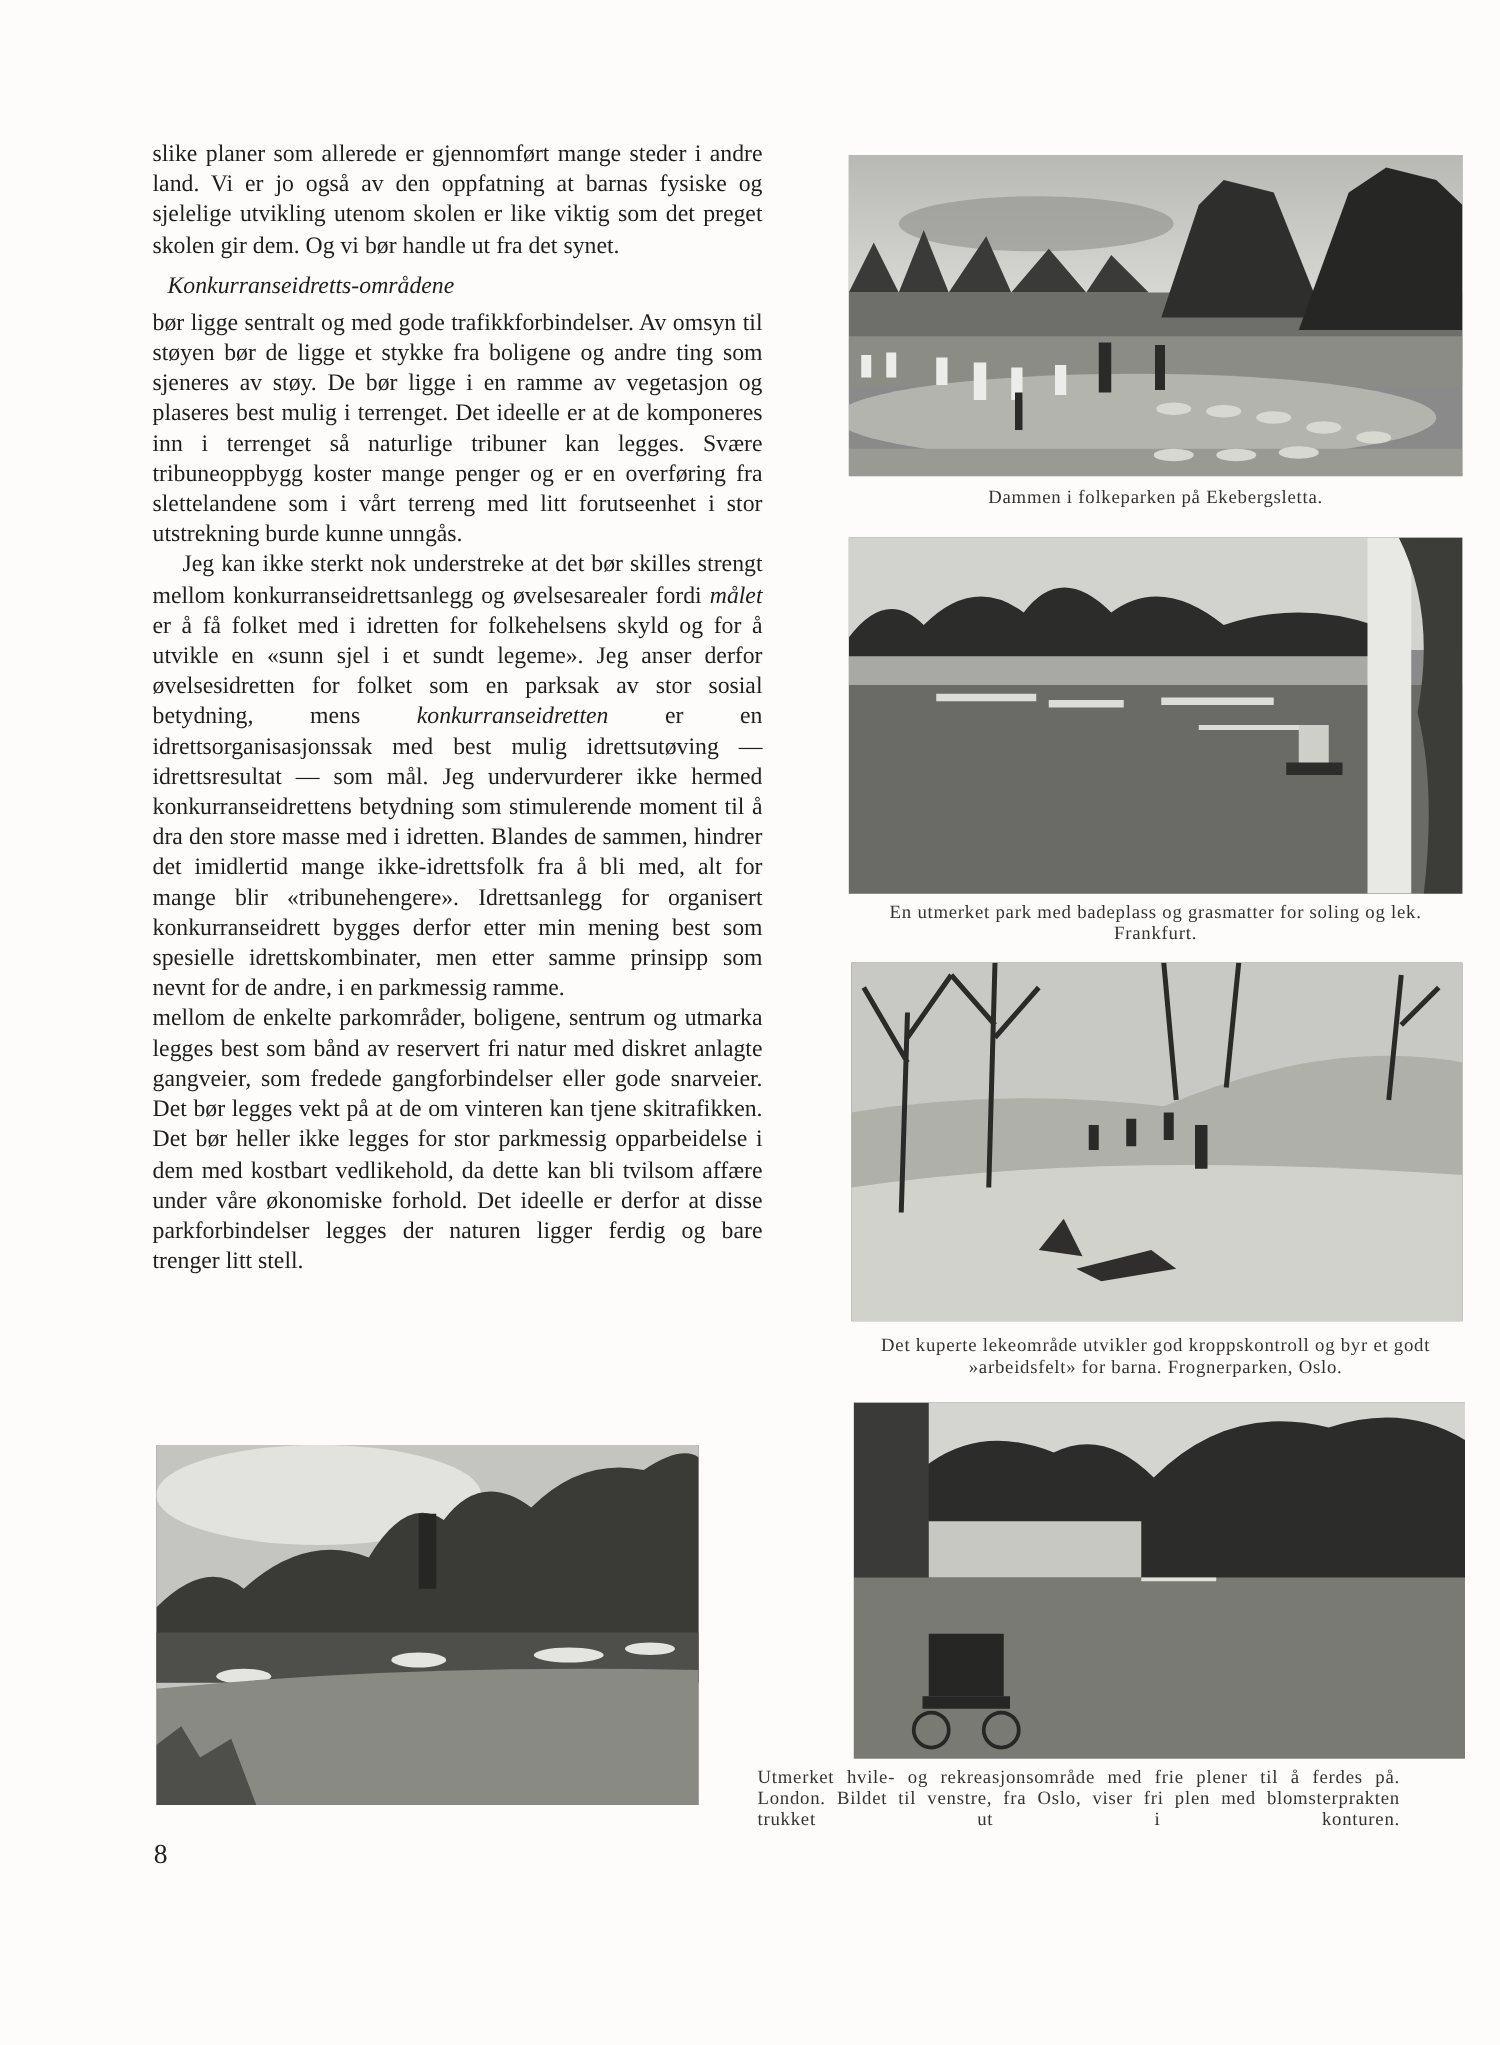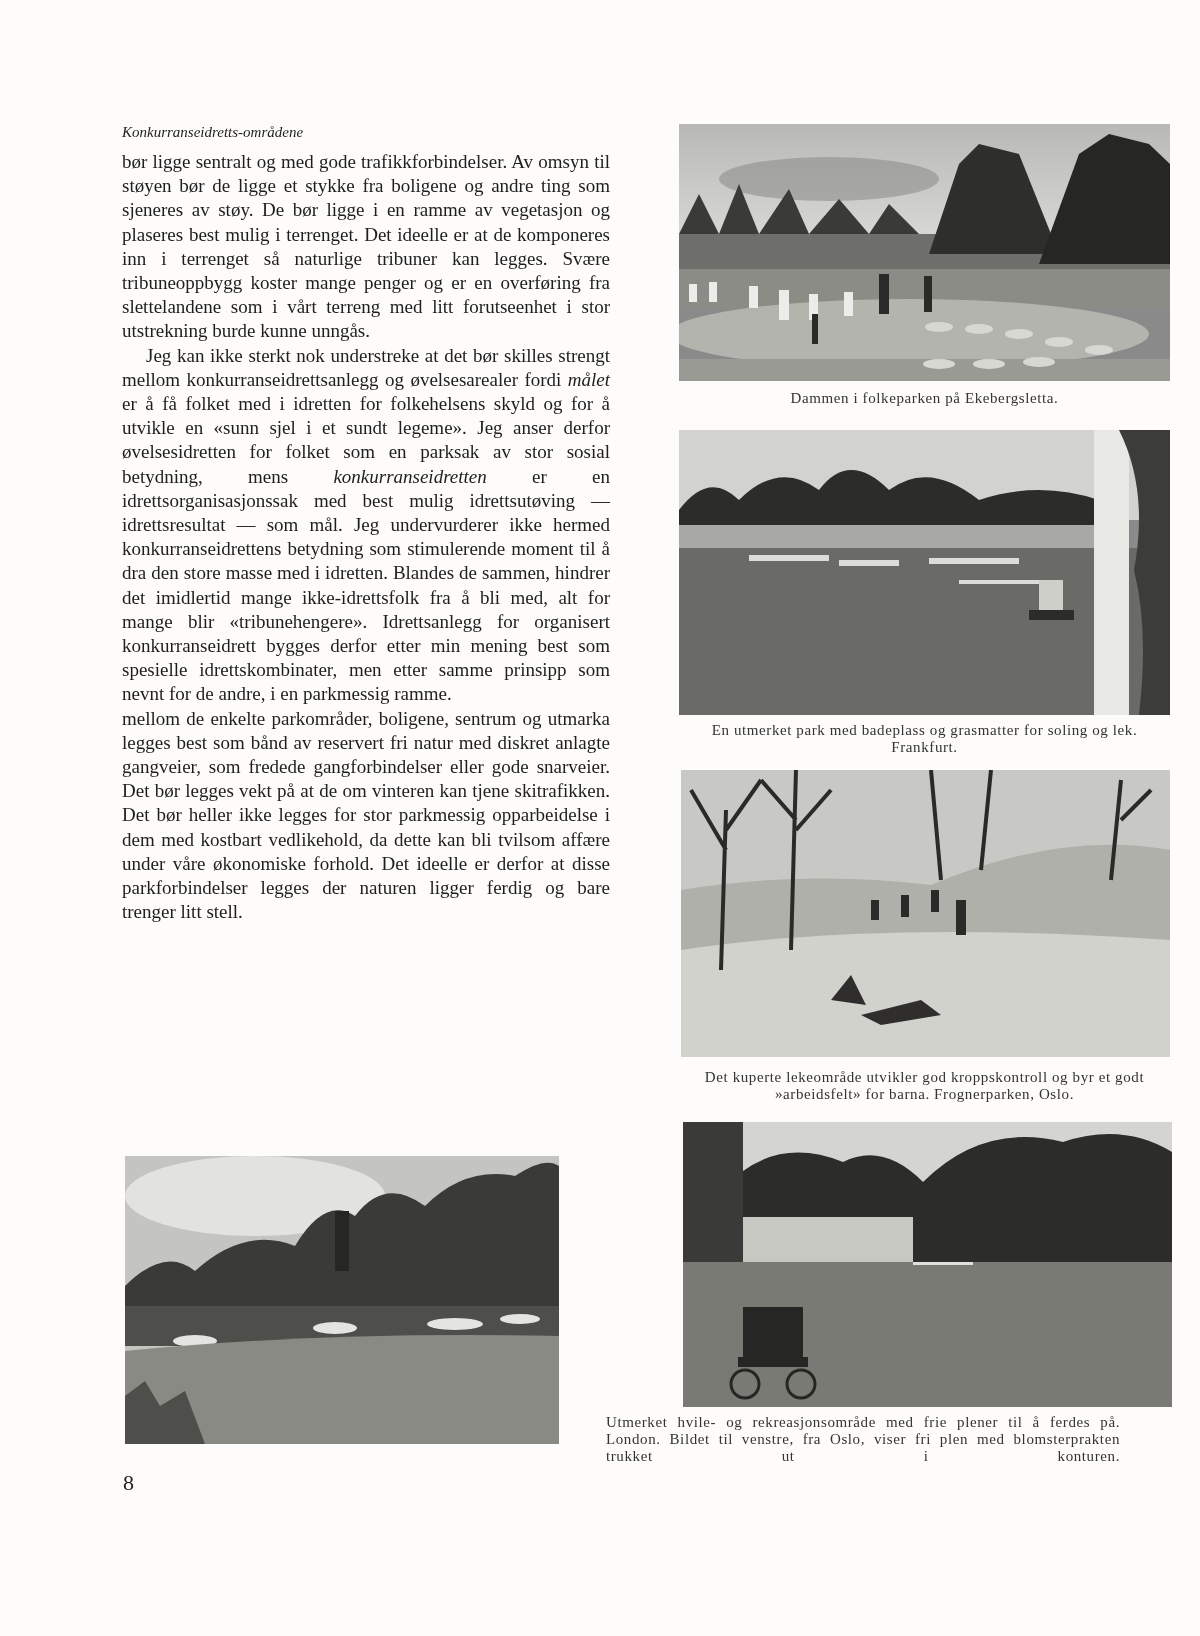--- a/index.html
+++ b/index.html
@@ -8,41 +8,42 @@
     font-family: "DejaVu Serif", "Liberation Serif", serif; color: #222;
   }
   .col-left {
     position: absolute; left: 122px; top: 112px; width: 488px;
     font-family: "Liberation Serif", serif; font-size: 19px; line-height: 24.2px;
     text-align: justify; color: #1e1e1e;
   }
   .col-left p { margin: 0; }
   .col-left p.indent { text-indent: 24px; }
   .col-left h3 {
-    margin: 8px 0 6px 0; font-weight: normal; font-style: italic; font-size: 15px; line-height: 24px;
+    margin: 8px 0 6px 12px; font-weight: normal; font-style: italic; font-size: 19px; line-height: 24px;
   }
   .col-left em { font-style: italic; }
 
   .photo { position: absolute; overflow: hidden; background: #8a8a8a; }
   .photo svg { width: 100%; height: 100%; display: block; }
 
   .caption {
     position: absolute; font-family: "Liberation Serif", serif; font-size: 15px; line-height: 17px;
     letter-spacing: 0.6px; color: #333; text-align: center;
   }
   .caption.justify { text-align: justify; text-align-last: justify; }
 
   .page-number {
     position: absolute; left: 123px; top: 1470px; font-family: "Liberation Serif", serif; font-size: 22px; color: #222;
   }
 </style>
 </head>
 <body>
 
 <div class="col-left">
+  <p>slike planer som allerede er gjennomført mange steder i andre land. Vi er jo også av den oppfatning at barnas fysiske og sjelelige utvikling utenom skolen er like viktig som det preget skolen gir dem. Og vi bør handle ut fra det synet.</p>
   <h3>Konkurranseidretts-områdene</h3>
   <p>bør ligge sentralt og med gode trafikkforbindelser. Av omsyn til støyen bør de ligge et stykke fra boligene og andre ting som sjeneres av støy. De bør ligge i en ramme av vegetasjon og plaseres best mulig i terrenget. Det ideelle er at de komponeres inn i terrenget så naturlige tribuner kan legges. Svære tribuneoppbygg koster mange penger og er en overføring fra slettelandene som i vårt terreng med litt forutseenhet i stor utstrekning burde kunne unngås.</p>
   <p class="indent"><span>Jeg kan ikke sterkt nok understreke at det bør skilles strengt mellom konkurranseidrettsanlegg og øvelsesarealer fordi </span><em>målet</em><span> er å få folket med i idretten for folkehelsens skyld og for å utvikle en «sunn sjel i et sundt legeme». Jeg anser derfor øvelsesidretten for folket som en parksak av stor sosial betydning, mens </span><em>konkurranseidretten</em><span> er en idrettsorganisasjonssak med best mulig idrettsutøving — idrettsresultat — som mål. Jeg undervurderer ikke hermed konkurranseidrettens betydning som stimulerende moment til å dra den store masse med i idretten. Blandes de sammen, hindrer det imidlertid mange ikke-idrettsfolk fra å bli med, alt for mange blir «tribunehengere». Idretts­anlegg for organisert konkurranseidrett bygges derfor etter min mening best som spesielle idrettskombinater, men etter samme prinsipp som nevnt for de andre, i en park­messig ramme.</span></p>
   <p>mellom de enkelte parkområder, boligene, sentrum og utmarka legges best som bånd av reservert fri natur med diskret anlagte gangveier, som fredede gangforbindelser eller gode snarveier. Det bør legges vekt på at de om vinteren kan tjene skitrafikken. Det bør heller ikke legges for stor parkmessig opparbeidelse i dem med kostbart vedlikehold, da dette kan bli tvilsom affære under våre økonomiske forhold. Det ideelle er derfor at disse park­forbindelser legges der naturen ligger ferdig og bare trenger litt stell.</p>
 </div>
 
 <div class="photo" style="left:679px; top:124px; width:491px; height:257px;">
   <svg viewBox="0 0 491 257" preserveAspectRatio="none">
     <defs>
         <linearGradient id="sky1" x1="0" y1="0" x2="0" y2="1">

